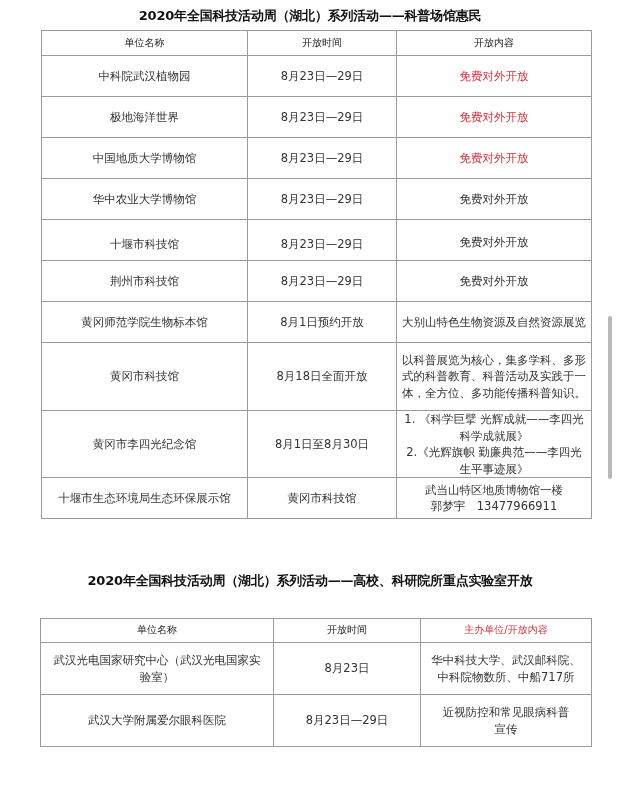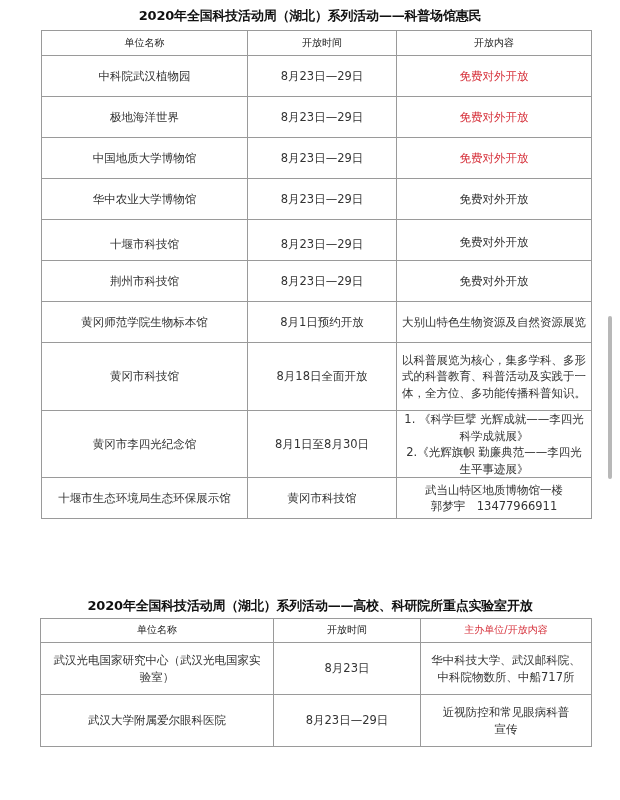--- a/index.html
+++ b/index.html
@@ -133,21 +133,21 @@
   </tr>
   <tr style="height:41px;">
     <td style="padding:8px 2px;">十堰市生态环境局生态环保展示馆</td>
     <td>黄冈市科技馆</td>
     <td class="left pre-line">武当山特区地质博物馆一楼
 郭梦宇　13477966911</td>
   </tr>
 </tbody>
   </table>
 
-<div class="section-title" style="top:597px;">2020年全国科技活动周（湖北）系列活动——高校、科研院所重点实验室开放</div>
+<div class="section-title" style="top:572px;">2020年全国科技活动周（湖北）系列活动——高校、科研院所重点实验室开放</div>
 
 <table class="t" style="left:40px; top:618px; width:551px;">
   <colgroup>
     <col style="width:233px">
     <col style="width:147px">
     <col style="width:171px">
   </colgroup>
   <tbody>
       <tr style="height:24px;">
     <th>单位名称</th>

